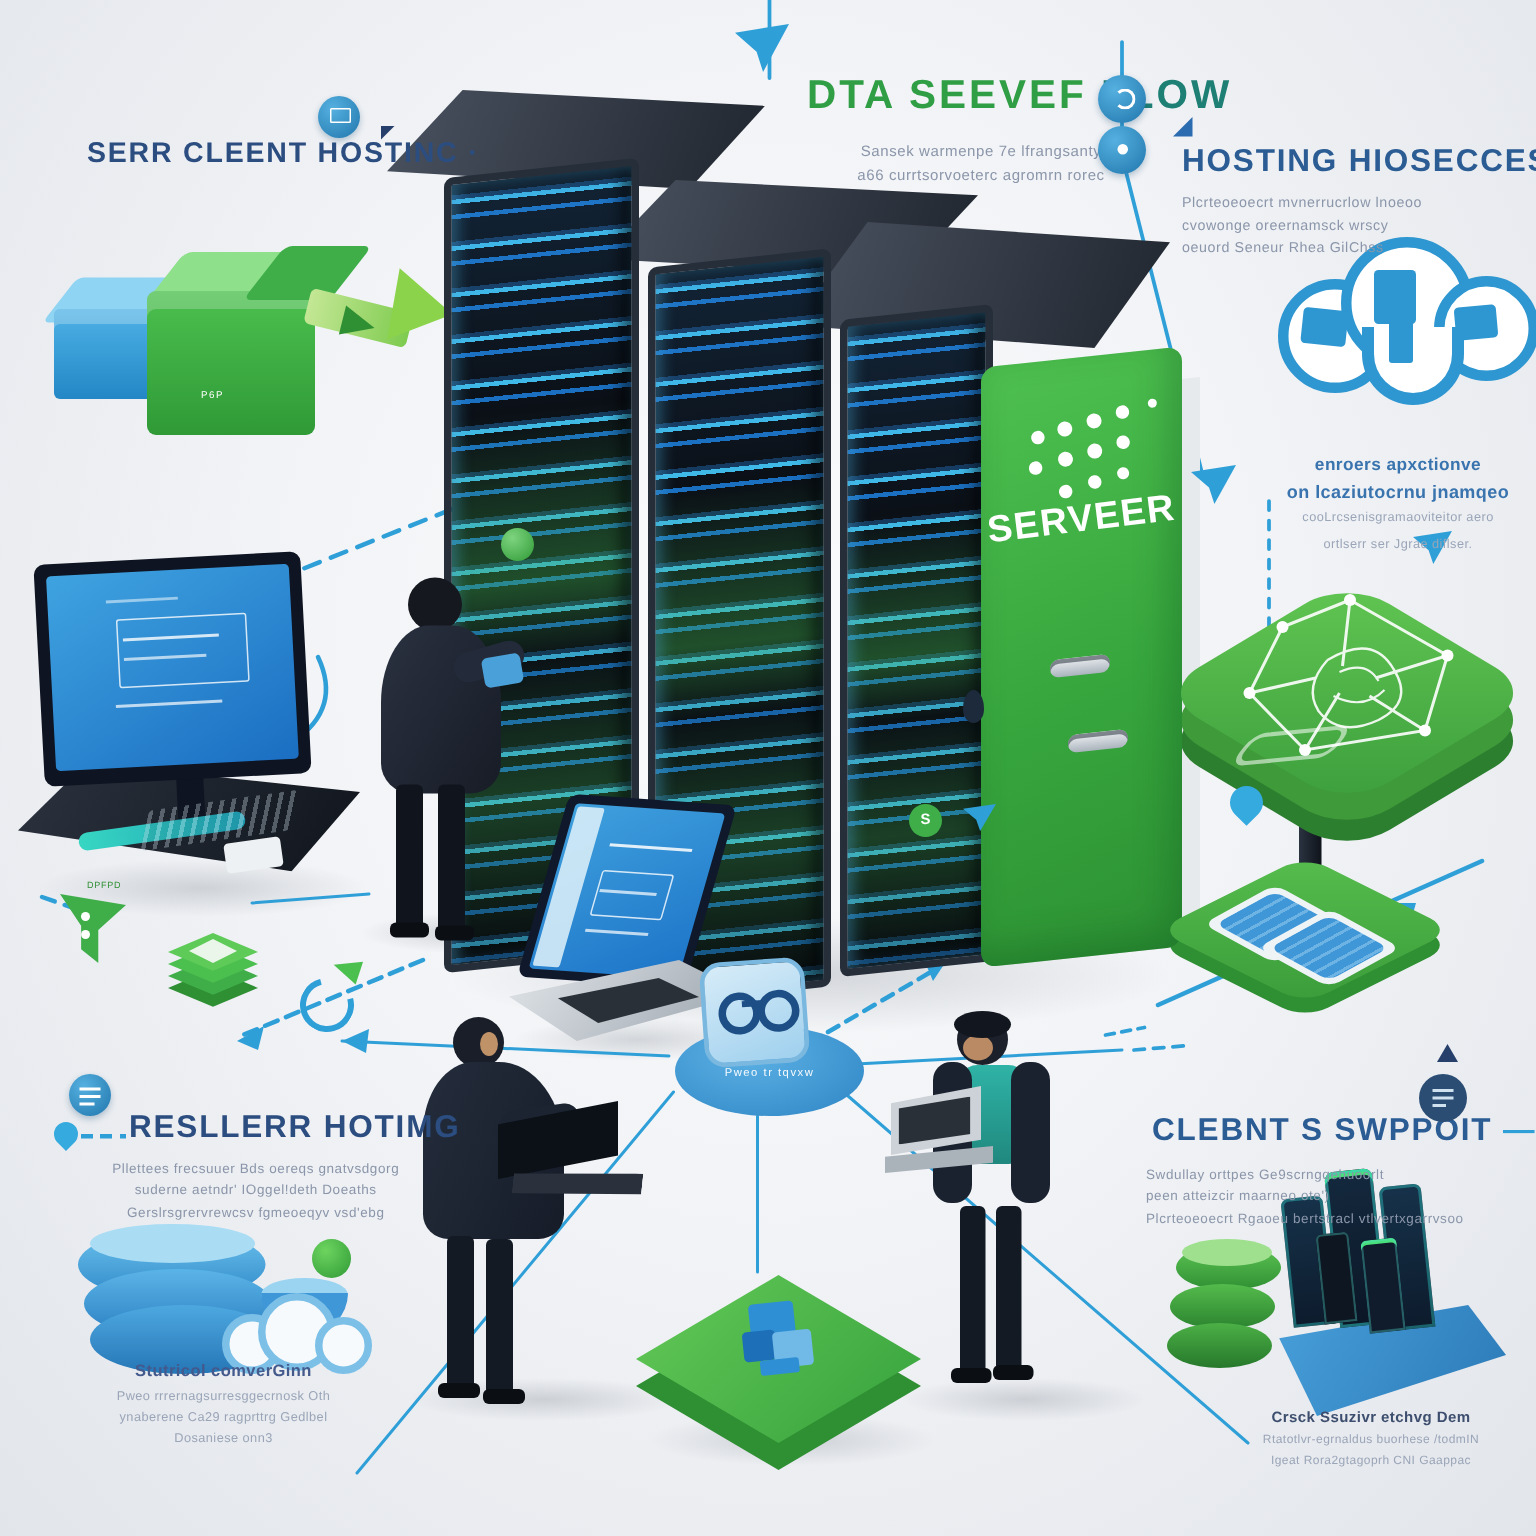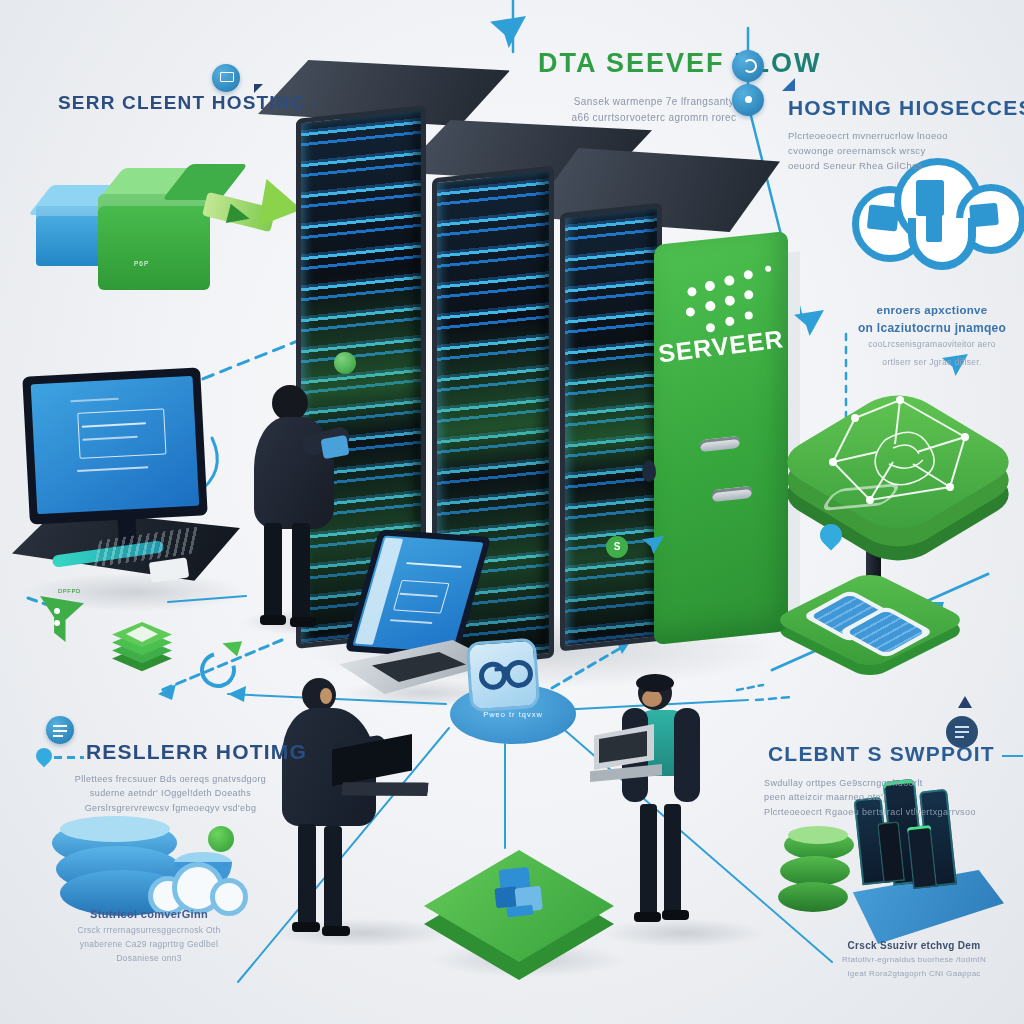--- a/index.html
+++ b/index.html
@@ -348,21 +348,21 @@
     <div class="abs" style="left:8px;top:4px;width:110px;height:26px;border-radius:50%;background:#aadcf4;"></div>
     <div class="abs" style="left:122px;top:40px;width:58px;height:22px;border-radius:50%;background:#9bd4f0;"></div>
     <div class="abs" style="left:122px;top:50px;width:58px;height:28px;border-radius:0 0 29px 29px;background:#3f97d8;"></div>
     <div class="abs" style="left:96px;top:64px;width:30px;height:30px;border-radius:50%;background:#f6fafc;border:5px solid #7cc0e8;"></div>
     <div class="abs" style="left:120px;top:50px;width:42px;height:42px;border-radius:50%;background:#f6fafc;border:5px solid #7cc0e8;"></div>
     <div class="abs" style="left:158px;top:66px;width:28px;height:28px;border-radius:50%;background:#f6fafc;border:5px solid #7cc0e8;"></div>
     <div class="abs" style="left:156px;top:14px;width:26px;height:26px;border-radius:50%;background:radial-gradient(circle at 35% 30%,#6dd45f,#2f9a36);"></div>
   </div>
   <div class="abs center" style="left:44px;top:906px;width:210px;z-index:8;">
     <div class="t-md" style="font-size:11px;">Stutricol comverGinn</div>
-    <div class="t-xs">Crsck rrrernagsurresggecrnosk Oth</div>
+    <div class="t-xs">Pweo rrrernagsurresggecrnosk Oth</div>
     <div class="t-xs">ynaberene Ca29 ragprttrg Gedlbel</div>
     <div class="t-xs">Dosaniese onn3</div>
   </div>
 
   <div class="abs h-big" style="left:768px;top:742px;font-size:21px;color:#2b5c94;z-index:8;">
     <span>CLEBNT S SWPPOIT</span>
     <span style="color:#2f9fd8;">—–</span>
   </div>
   <div class="abs t-sm" style="left:764px;top:776px;width:240px;font-size:9px;z-index:8;">
     <div>Swdullay orttpes Ge9scrngqehuoorlt</div>

